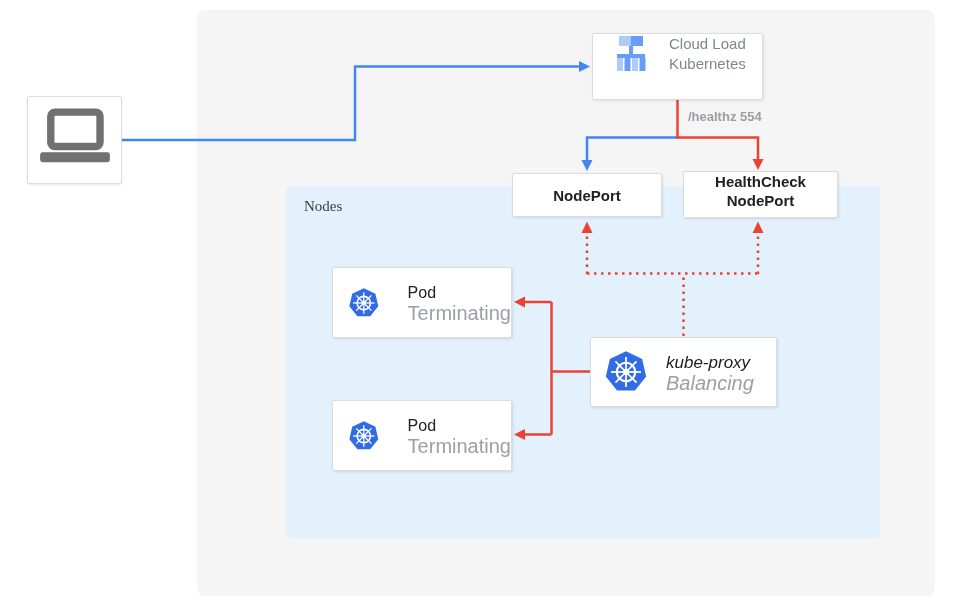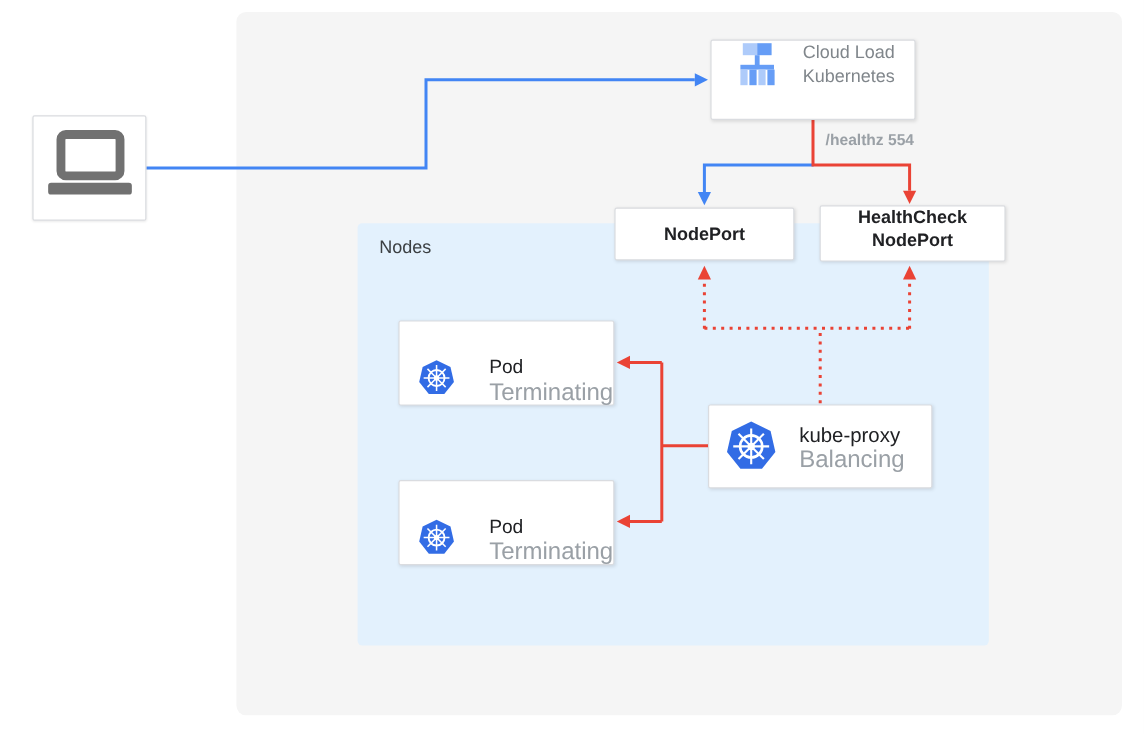--- a/index.html
+++ b/index.html
@@ -2,22 +2,22 @@
 <html style="--blue: #4285f4; --red: #ea4335; --nodes-bg: #e3f1fd; --canvas-bg: #f5f5f5; --box-border: #dadce0; --text-dark: #202124; --text-gray: #80868b; --text-light-gray: #9aa0a6; --k8s-blue: #326ce5; --lb-blue-light: #aecbfa; --lb-blue-mid: #669df6; --laptop-gray: #717171;"><head>
 <meta charset="utf-8">
 <style>
   html,body{margin:0;padding:0;background:#ffffff;}
   #app{position:relative;width:953px;height:612px;overflow:hidden;
        font-family:"Liberation Sans",sans-serif;background:#ffffff;}
   .abs{position:absolute;}
 
   .canvas-bg{left:197px;top:10px;width:738px;height:586px;
              background:var(--canvas-bg,#f5f5f5);border-radius:8px;}
-  .nodes-region{left:298px;top:186px;width:526px;height:352px;
-                background:var(--nodes-bg,#e3f1fd);border-radius:4px;}
+  .nodes-region{left:286px;top:186px;width:594px;height:352px;
+                background:var(--nodes-bg,#e3f1fd);border-radius:4px;font-family:Liberation Serif, serif;}
   .nodes-label{left:18px;top:12px;font-size:15px;color:#3c4043;}
 
   svg.wires{left:0;top:0;pointer-events:none;}
   .blue-line{stroke:var(--blue,#4285f4);stroke-width:2.5;fill:none;stroke-linejoin:miter;}
   .red-line{stroke:var(--red,#ea4335);stroke-width:2.5;fill:none;stroke-linejoin:miter;}
   .red-dotted{stroke:var(--red,#ea4335);stroke-width:2.5;fill:none;stroke-dasharray:2.5 4.5;}
   .blue-head{fill:var(--blue,#4285f4);}
   .red-head{fill:var(--red,#ea4335);}
 
   .box{position:absolute;background:#ffffff;border:1px solid var(--box-border,#dadce0);
@@ -33,30 +33,30 @@
   .healthz-label{left:688px;top:109px;font-size:13px;font-weight:bold;
                  color:var(--text-light-gray,#9aa0a6);white-space:nowrap;}
 
   .nodeport-box{left:512px;top:173px;width:150px;height:44px;display:flex;
                 align-items:center;justify-content:center;
                 font-size:15px;font-weight:bold;color:var(--text-dark,#202124);}
   .hc-box{left:683px;top:171px;width:155px;height:47px;display:flex;flex-direction:column;
           align-items:center;font-size:15px;font-weight:bold;
           line-height:19px;color:var(--text-dark,#202124);text-align:center;}
 
-  .pod-box{width:180px;height:71px;display:flex;align-items:flex-end;padding-left:15px;}
+  .pod-box{width:180px;height:71px;display:flex;align-items:center;padding-left:15px;}
   .pod-box-1{left:332px;top:267px;}
   .pod-box-2{left:332px;top:400px;}
   .item-text{margin-left:28px;}
   .item-title{font-size:16px;color:var(--text-dark,#202124);line-height:21px;}
   .item-sub{font-size:20px;color:var(--text-light-gray,#9aa0a6);line-height:20px;}
 
   .kproxy-box{left:590px;top:337px;width:187px;height:70px;display:flex;
               align-items:center;padding-left:13px;}
-  .kproxy-box .item-text{margin-left:18px;}
+  .kproxy-box .item-text{margin-left:18px;font-style:italic;}
   .kproxy-box .item-title{font-size:17px;}
 </style>
 </head>
 <body>
 
 <div id="app">
 
   <div class="abs canvas-bg"></div>
   <div class="abs nodes-region">
     <div class="abs nodes-label">Nodes</div>

